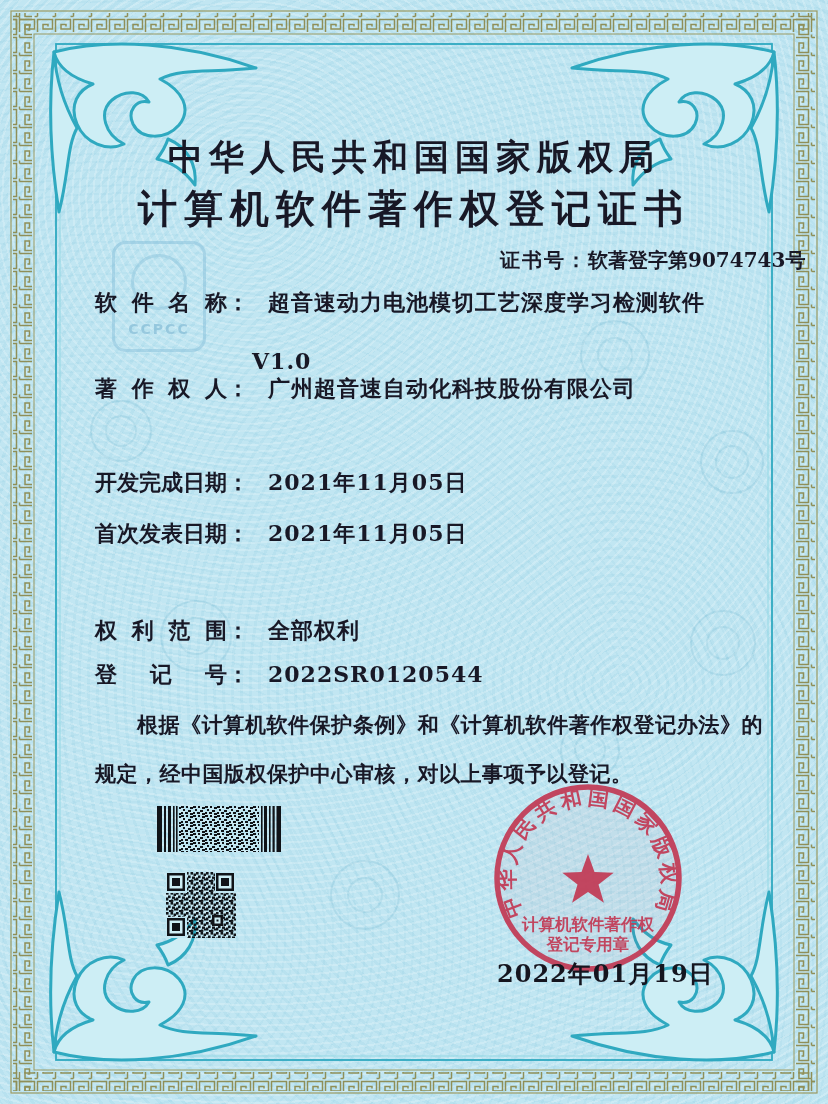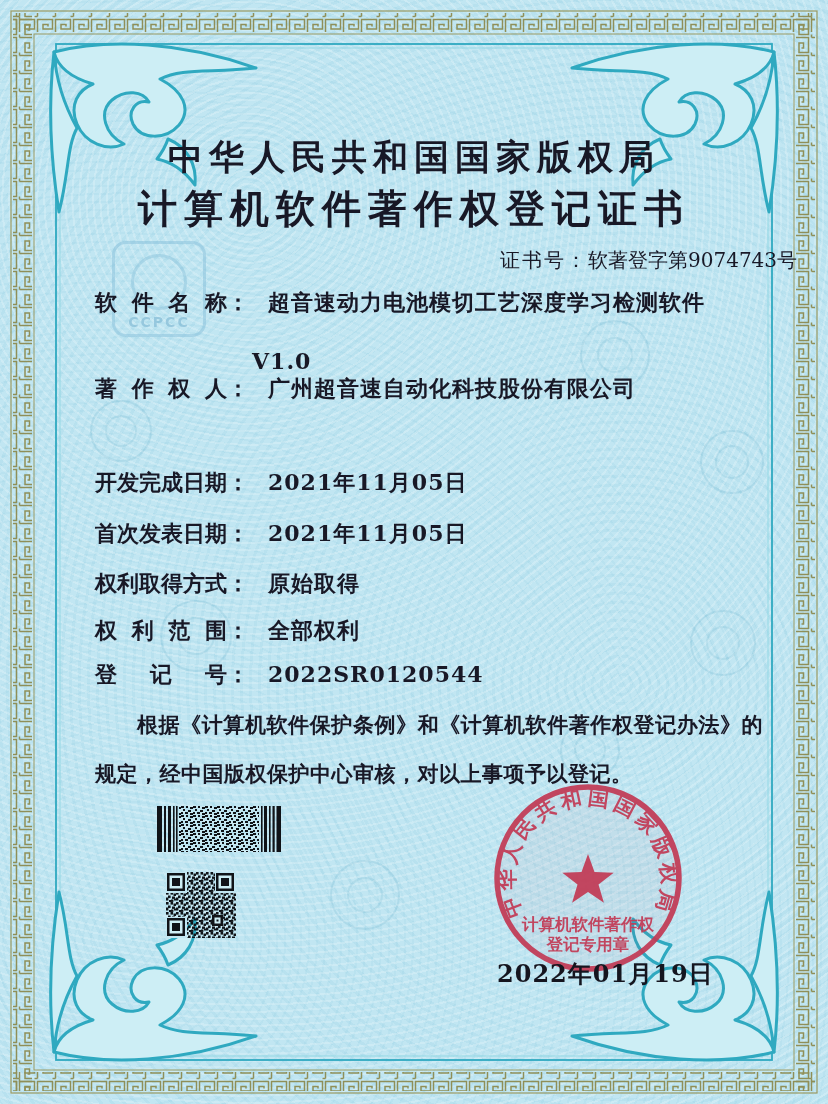--- a/index.html
+++ b/index.html
@@ -13,37 +13,37 @@
       repeating-radial-gradient(circle at 30% 18%, rgba(255,255,255,.20) 0 2px, rgba(255,255,255,0) 2px 7px),
       repeating-radial-gradient(circle at 75% 62%, rgba(64,162,196,.07) 0 3px, rgba(64,162,196,0) 3px 9px),
       repeating-radial-gradient(circle at 15% 85%, rgba(64,162,196,.06) 0 2px, rgba(64,162,196,0) 2px 8px);
   }
 
   
   .wm { position:absolute; border:2px solid rgba(58,150,185,.14); border-radius:50%; }
   .wm::after { content:""; position:absolute; inset:22%; border:2px solid rgba(58,150,185,.12); border-radius:50%; }
 
   
-  .cspcc { position:absolute; left:112px; top:241px; width:94px; height:96px;
+  .cspcc { position:absolute; left:112px; top:241px; width:94px; height:111px;
     border:3px solid rgba(140,195,220,.55); border-radius:14px;
     display:flex; flex-direction:column; align-items:center; justify-content:flex-end;
-    padding-bottom:4px; }
+    padding-bottom:12px; }
   .cspcc .c-circle { position:absolute; top:10px; left:50%; transform:translateX(-50%);
     width:56px; height:56px; border:3px solid rgba(140,195,220,.5); border-radius:50%; }
   .cspcc .c-text { font-size:14px; font-weight:bold; letter-spacing:2px;
     color:rgba(135,190,215,.75); font-family:"DejaVu Sans","Liberation Sans",sans-serif; }
 
   svg.frame { position:absolute; left:0; top:0; }
 
   
   .authority { position:absolute; left:0; top:134px; width:100%;
     text-align:center; font-size:35px; font-weight:bold; letter-spacing:6px; }
   .cert-title { position:absolute; left:0; top:182px; width:100%;
     text-align:center; font-size:39px; font-weight:bold; letter-spacing:7px; }
-  .certno { position:absolute; left:500px; top:247px; font-size:20px; font-weight:normal; }
+  .certno { position:absolute; left:500px; top:247px; font-size:20px; font-weight:bold; }
   .certno .lbl { letter-spacing:2px; }
 
   .field { position:absolute; left:95px; font-size:22px; font-weight:bold; white-space:nowrap; }
   .field .flabel { display:inline-block; width:132px; text-align:justify; text-align-last:justify; }
   .field .fcolon { display:inline-block; width:22px; }
   .field .fvalue { display:inline-block; margin-left:19px; letter-spacing:1px; }
   .field .fvalue2 { position:absolute; left:157px; top:32px; letter-spacing:1px;margin-top:28px; }
 
   .statement { position:absolute; left:95px; top:700px; width:668px;
     font-size:21px; font-weight:600; line-height:49px;
@@ -131,23 +131,20 @@
     <span class="fvalue2">V1.0</span>
   </div>
   <div class="field" style="top:374px;">
     <span class="flabel">著作权人</span><span class="fcolon">：</span><span class="fvalue">广州超音速自动化科技股份有限公司</span>
   </div>
   <div class="field" style="top:468px;">
     <span class="flabel">开发完成日期</span><span class="fcolon">：</span><span class="fvalue">2021年11月05日</span>
   </div>
   <div class="field" style="top:519px;">
     <span class="flabel">首次发表日期</span><span class="fcolon">：</span><span class="fvalue">2021年11月05日</span>
-  </div>
-  <div class="field" style="top:569px;">
-    <span class="flabel">权利取得方式</span><span class="fcolon">：</span><span class="fvalue">原始取得</span>
   </div>
   <div class="field" style="top:616px;">
     <span class="flabel">权利范围</span><span class="fcolon">：</span><span class="fvalue">全部权利</span>
   </div>
   <div class="field" style="top:660px;">
     <span class="flabel">登记号</span><span class="fcolon">：</span><span class="fvalue">2022SR0120544</span>
   </div>
 
   <div class="statement">根据《计算机软件保护条例》和《计算机软件著作权登记办法》的规定，经中国版权保护中心审核，对以上事项予以登记。</div>
 

